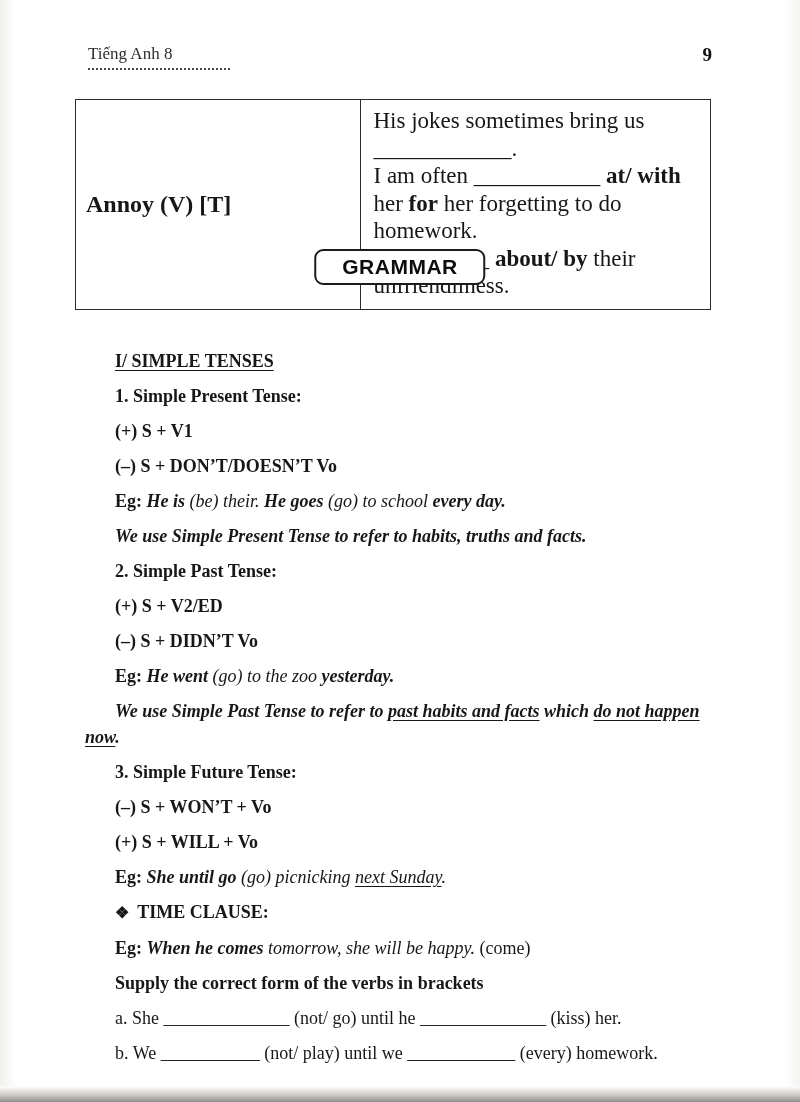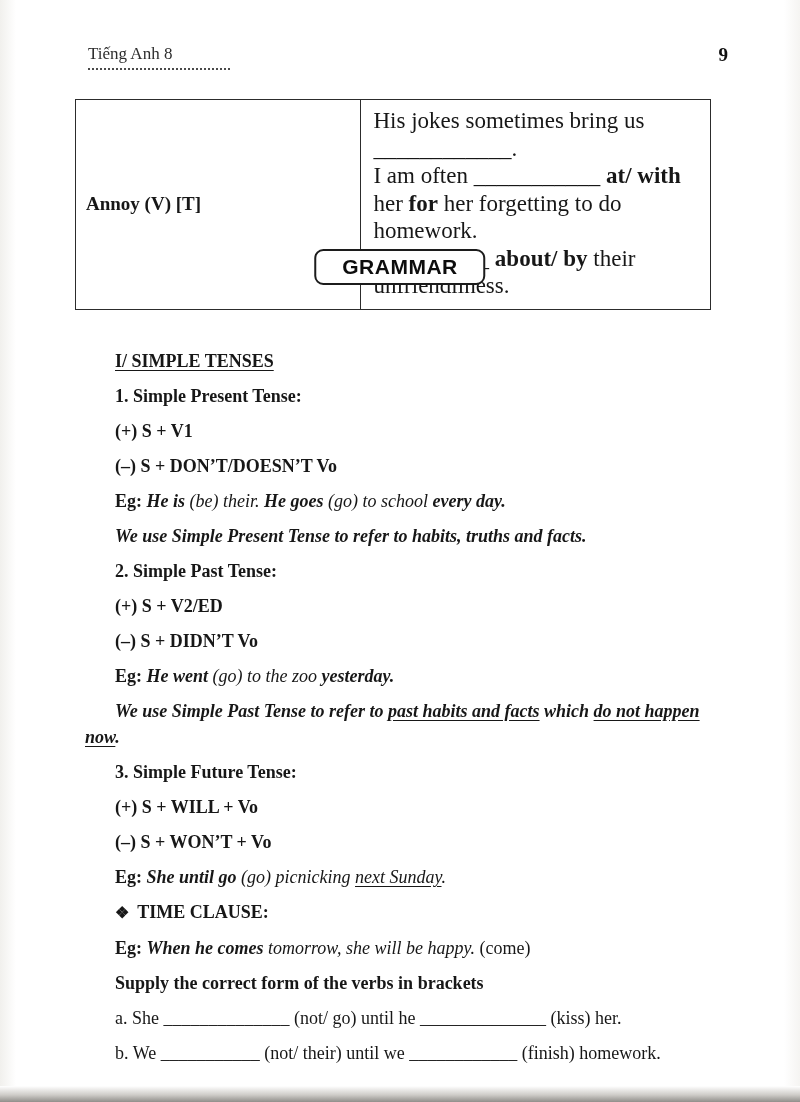--- a/index.html
+++ b/index.html
@@ -11,30 +11,30 @@
   }
   .page {
     position:relative; width:800px; height:1102px; overflow:hidden;
     background:linear-gradient(90deg,#f1f0ed 0px,#ffffff 16px 784px,#f5f4f2 800px);
   }
   .edge-bottom {
     position:absolute; left:0; right:0; bottom:0; height:16px;
     background:linear-gradient(#ffffff 0%, #cfcdc9 55%, #908e8a 100%);
   }
   
-  .header { position:absolute; top:44px; left:88px; right:72px; display:flex; justify-content:space-between; align-items:flex-start; }
+  .header { position:absolute; top:44px; left:88px; right:88px; display:flex; justify-content:space-between; align-items:flex-start; }
   .book-title {
     font-size:17px; color:#2d2d2d;
     border-bottom:2px dotted #4a4a4a; padding:0 58px 4px 0;
   }
   .page-number { font-weight:700; font-size:19px; color:#111; }
   
   .vocab-table { position:absolute; top:99px; left:75px; width:636px; border-collapse:collapse; }
   .vocab-table td { border:1.5px solid #2c2c2c; vertical-align:middle; }
-  .term-cell { width:286px; padding-left:10px; font-weight:700; font-size:19px; }
+  .term-cell { width:286px; padding-left:10px; font-weight:700; font-size:24px; }
   .examples-cell { width:350px; padding:7px 10px 9px 12px; font-size:23px; }
   .ex-line { line-height:27.5px; }
   
   .grammar-box {
     position:absolute; top:249px; left:50%; transform:translateX(-50%);
     border:2px solid #1c1c1c; border-radius:9px;
     padding:4px 26px 4px;
     font-family:"Liberation Sans", sans-serif; font-weight:700; font-size:21px;
     letter-spacing:0.5px; color:#0d0d0d; background:#fff;
   }
@@ -82,25 +82,25 @@
     <p class="line"><span class="b">(+) S + V1</span></p>
     <p class="line"><span class="b">(–) S + DON’T/DOESN’T Vo</span></p>
     <p class="line"><span class="b">Eg: </span><span class="b i">He is </span><span class="i">(be) their. </span><span class="b i">He goes </span><span class="i">(go) to school </span><span class="b i">every day.</span></p>
     <p class="line"><span class="b i">We use Simple Present Tense to refer to habits, truths and facts.</span></p>
     <p class="line"><span class="b">2. Simple Past Tense:</span></p>
     <p class="line"><span class="b">(+) S + V2/ED</span></p>
     <p class="line"><span class="b">(–) S + DIDN’T Vo</span></p>
     <p class="line"><span class="b">Eg: </span><span class="b i">He went </span><span class="i">(go) to the zoo </span><span class="b i">yesterday.</span></p>
     <p class="line wrap"><span class="b i">We use Simple Past Tense to refer to </span><span class="b i u">past habits and facts</span><span class="b i"> which </span><span class="b i u">do not happen now</span><span class="b i">.</span></p>
     <p class="line"><span class="b">3. Simple Future Tense:</span></p>
+    <p class="line"><span class="b">(–) S + WON’T + Vo</span></p>
     <p class="line"><span class="b">(+) S + WILL + Vo</span></p>
-    <p class="line"><span class="b">(–) S + WON’T + Vo</span></p>
     <p class="line"><span class="b">Eg: </span><span class="b i">She until go </span><span class="i">(go) picnicking </span><span class="i u">next Sunday</span><span class="i">.</span></p>
     <p class="line"><span class="diamond">❖</span><span><span class="b">TIME CLAUSE:</span></span></p>
     <p class="line"><span class="b">Eg: </span><span class="b i">When he comes </span><span class="i">tomorrow, she will be happy.</span><span> (come)</span></p>
     <p class="line"><span class="b">Supply the correct form of the verbs in brackets</span></p>
     <p class="line"><span>a. She ______________ (not/ go) until he ______________ (kiss) her.</span></p>
-    <p class="line"><span>b. We ___________ (not/ their) until we ____________ (finish) homework.</span></p>
+    <p class="line"><span>b. We ___________ (not/ play) until we ____________ (every) homework.</span></p>
   </div>
 
   <div class="edge-bottom"></div>
 
 </div>
 
 </body></html>

